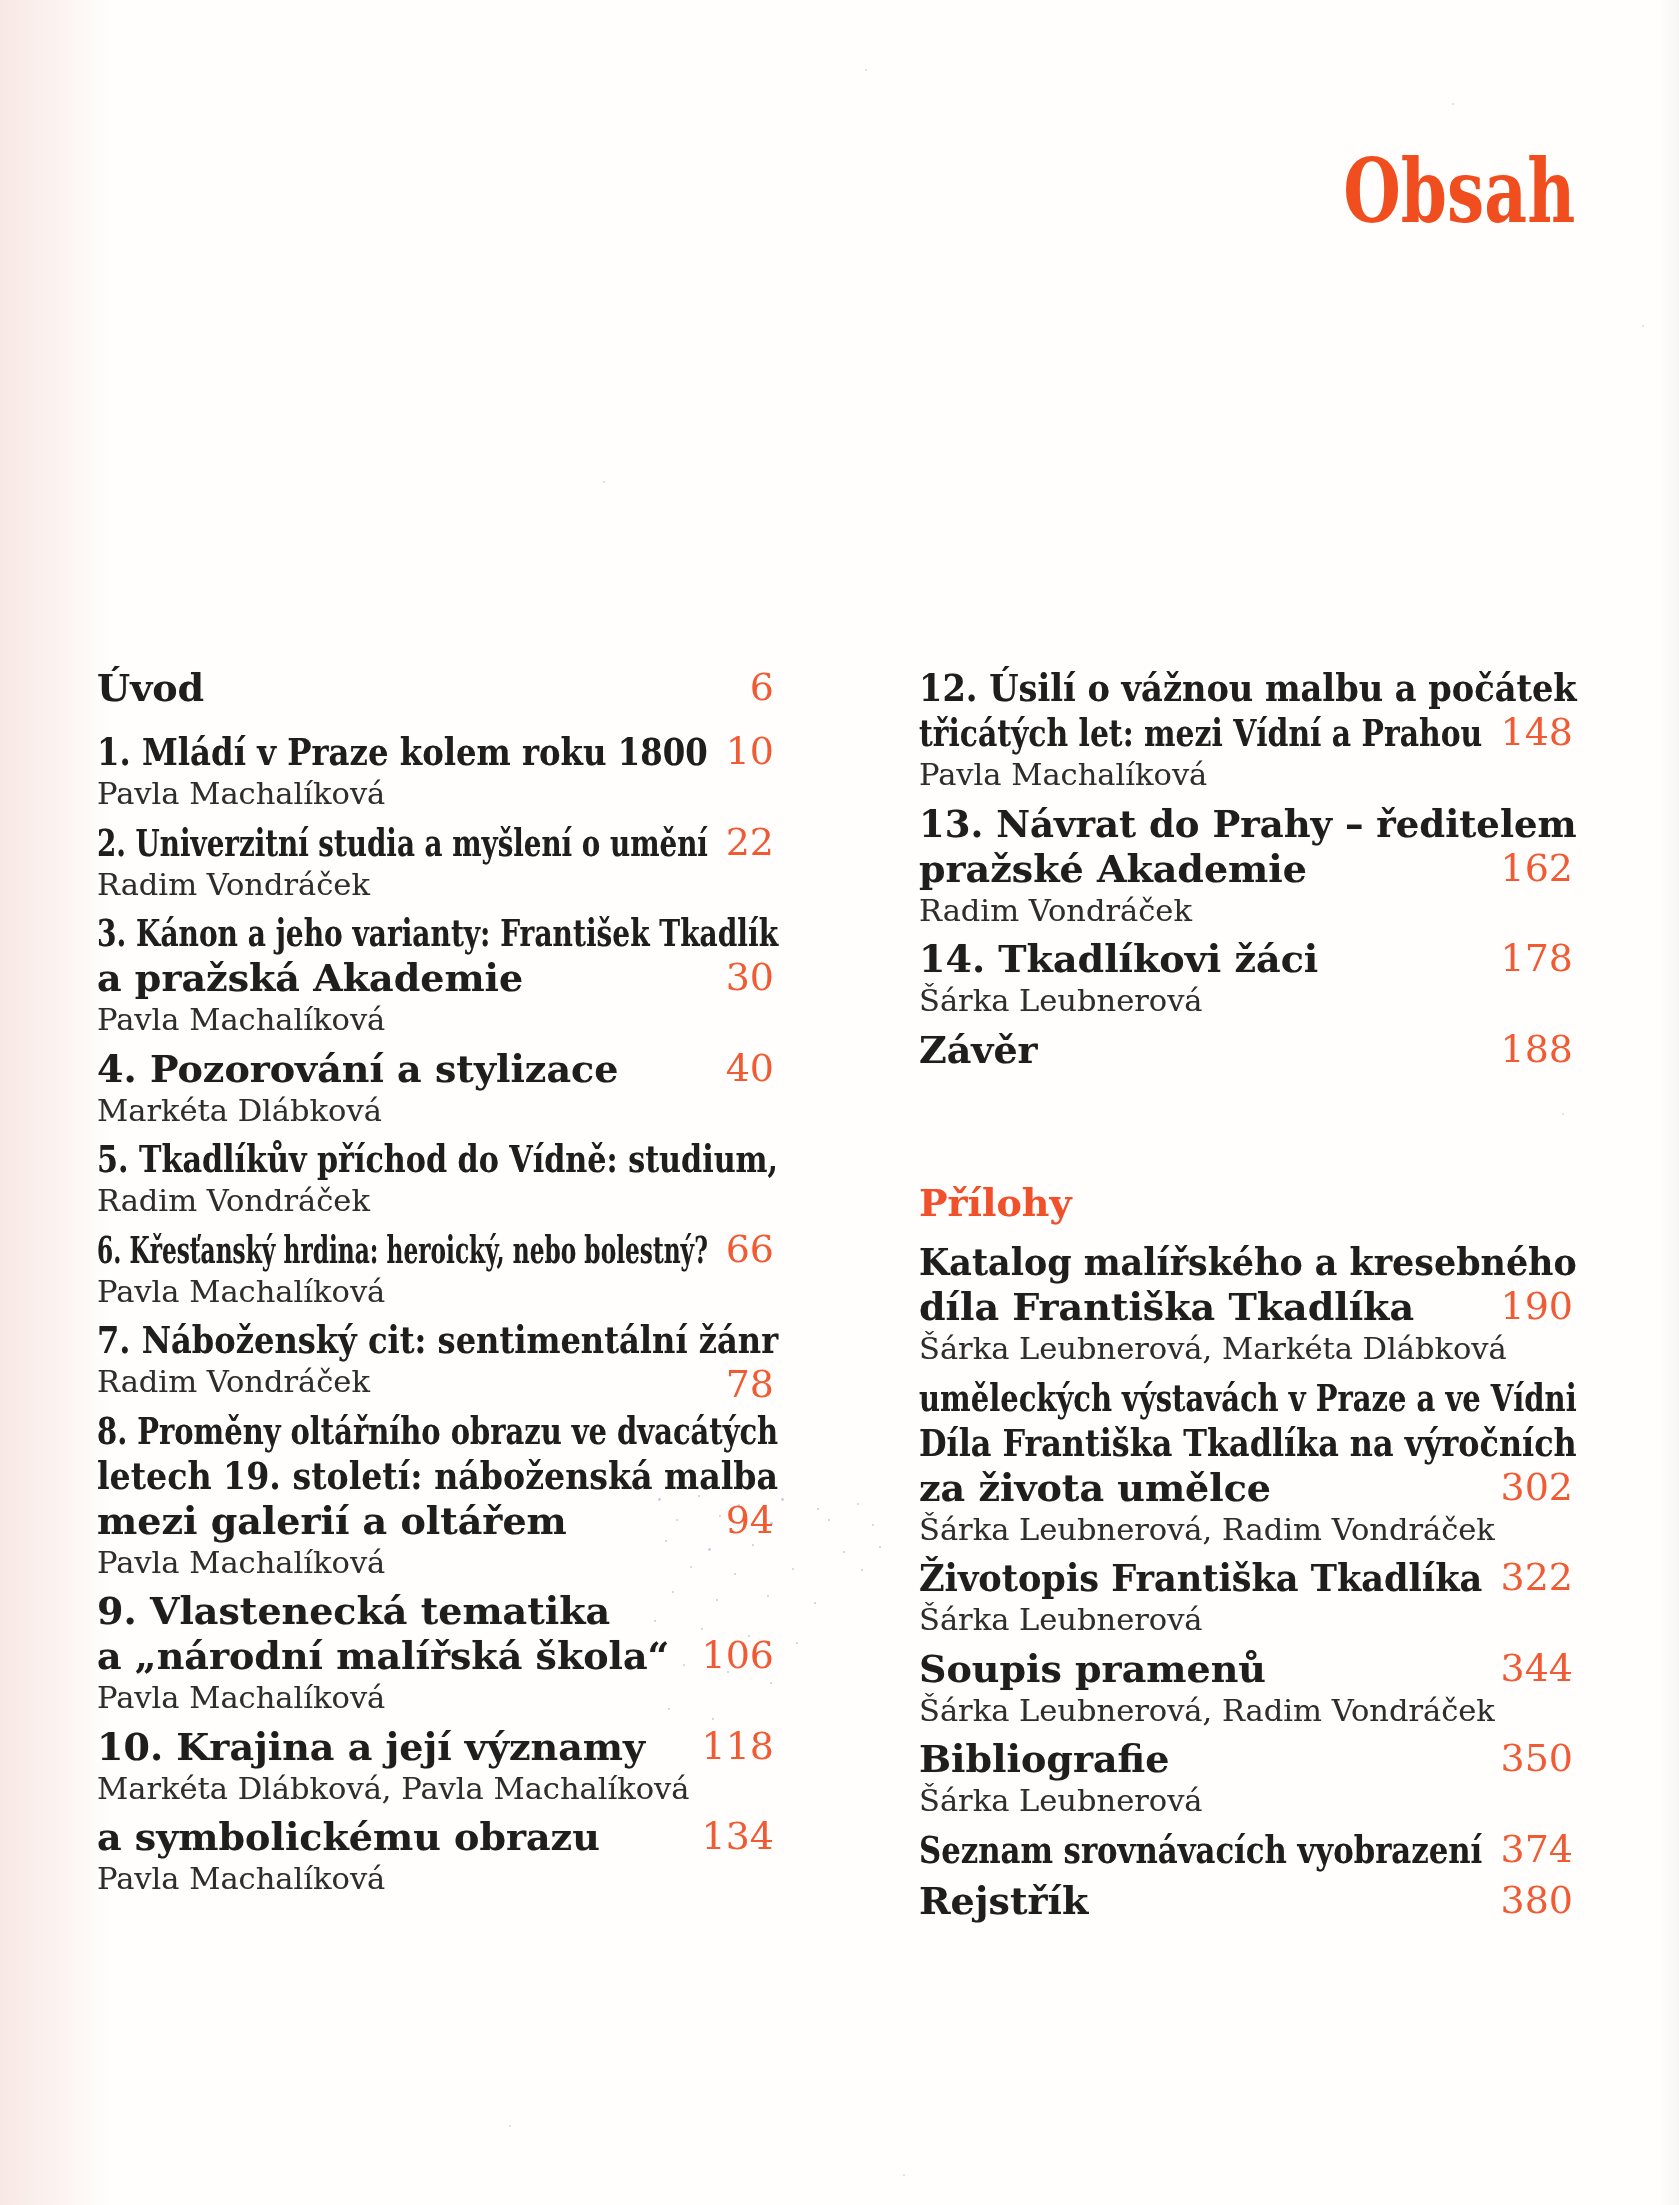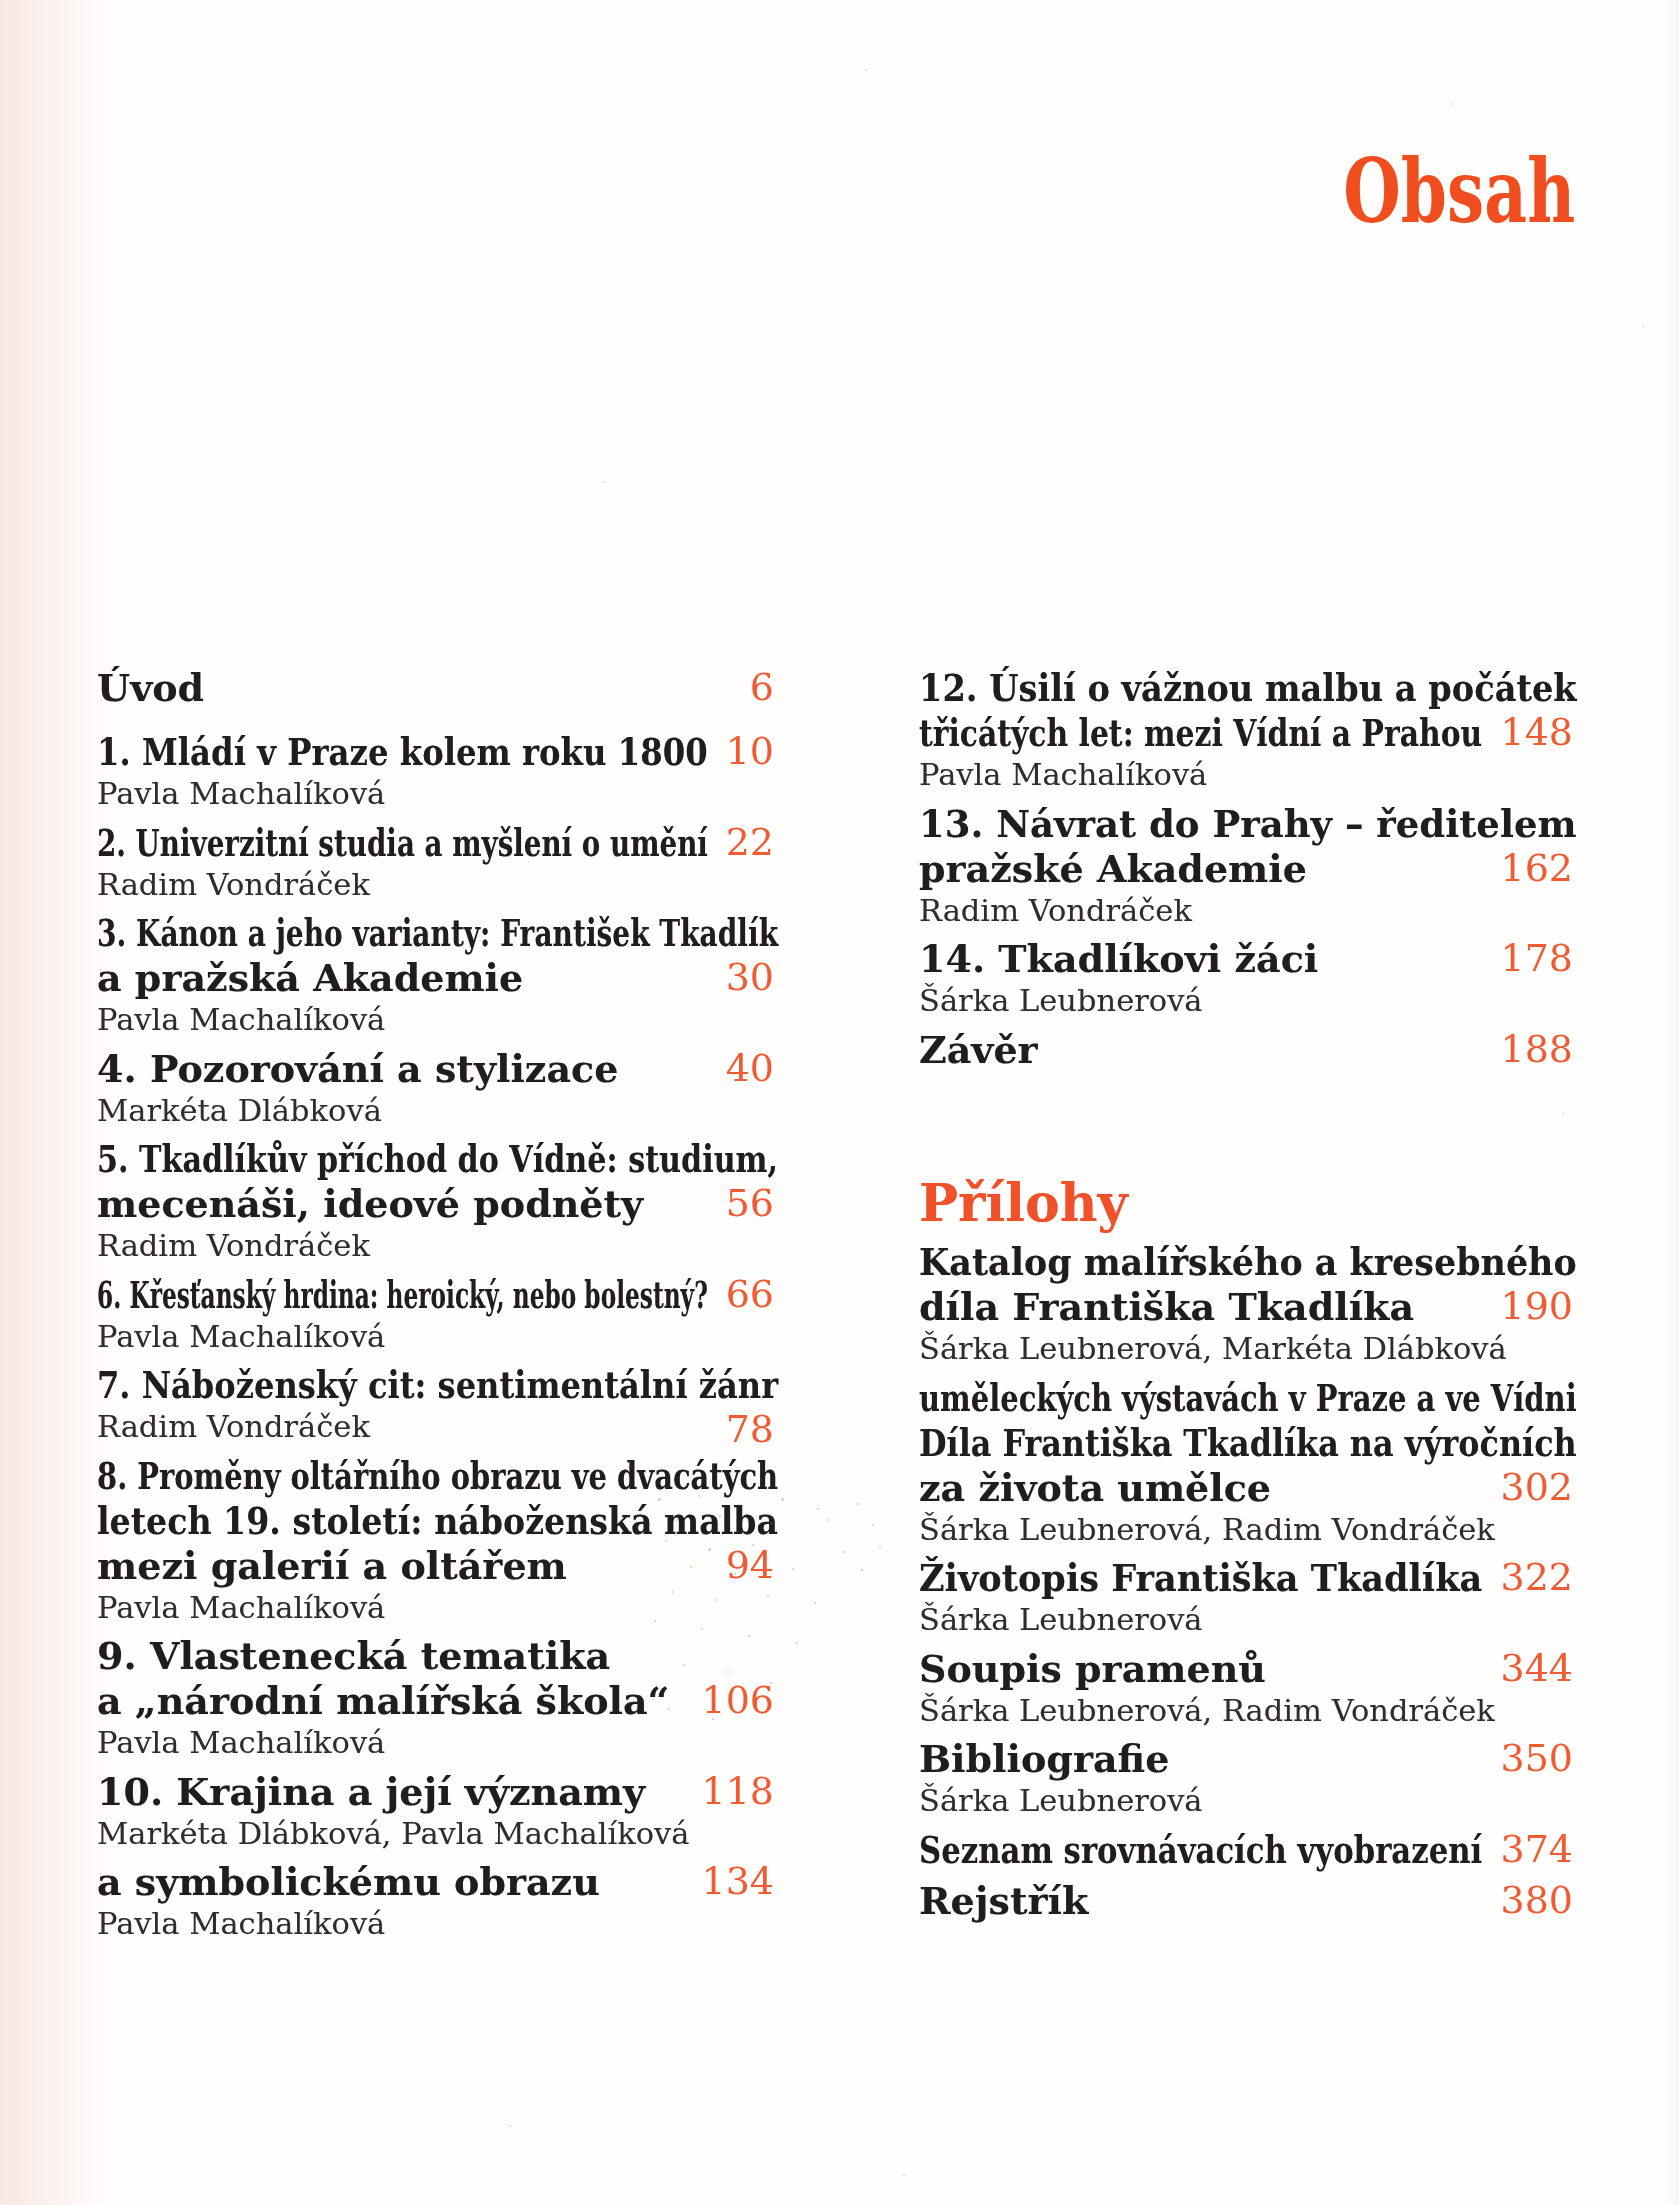--- a/index.html
+++ b/index.html
@@ -43,21 +43,21 @@
     position:absolute;right:0;top:0;
     font-weight:normal;font-size:38px;line-height:45px;
     color:#f15b33;text-shadow:none;
   }
   .authors{
     line-height:39px;font-size:30.5px;color:#2f2d2b;white-space:nowrap;
     text-shadow:0 0 0.7px rgba(60,55,50,.25);
   }
   .authors .fit{display:inline-block;transform-origin:0 50%;}
   .section-heading{
-    line-height:45px;font-size:52px;font-weight:bold;color:#f0502a;
+    line-height:45px;font-size:38px;font-weight:bold;color:#f0502a;
     margin-top:108px;margin-bottom:14.5px;white-space:nowrap;
     text-shadow:0 0 0.7px rgba(240,80,42,.3);
   }
   .speck{position:absolute;border-radius:50%;pointer-events:none;}
   .speck.blue{background:#4a63ad;opacity:.3;}
   .speck.gray{background:#8a8578;opacity:.28;}
 </style>
 </head>
 <body>
 
@@ -83,21 +83,20 @@
         <div class="t-line"><span class="fit" style="transform: scaleX(0.7376);">3. Kánon a jeho varianty: František Tkadlík</span></div>
         <div class="t-line last"><span class="fit">a pražská Akademie</span><span class="pg">30</span></div>
         <div class="authors"><span class="fit">Pavla Machalíková</span></div>
       </div>
       <div class="entry">
         <div class="t-line last"><span class="fit">4. Pozorování a stylizace</span><span class="pg">40</span></div>
         <div class="authors"><span class="fit">Markéta Dlábková</span></div>
       </div>
       <div class="entry">
         <div class="t-line"><span class="fit" style="transform: scaleX(0.7946);">5. Tkadlíkův příchod do Vídně: studium,</span></div>
-        <div class="t-line last"><span class="fit">mecenáši, ideové podněty</span><span class="pg">56</span></div>
         <div class="authors"><span class="fit">Radim Vondráček</span></div>
       </div>
       <div class="entry">
         <div class="t-line last"><span class="fit" style="transform: scaleX(0.6127);">6. Křesťanský hrdina: heroický, nebo bolestný?</span><span class="pg">66</span></div>
         <div class="authors"><span class="fit">Pavla Machalíková</span></div>
       </div>
       <div class="entry">
         <div class="t-line"><span class="fit" style="transform: scaleX(0.8451);">7. Náboženský cit: sentimentální žánr</span></div>
         <div class="t-line last"><span class="pg">78</span></div>
         <div class="authors"><span class="fit">Radim Vondráček</span></div>

